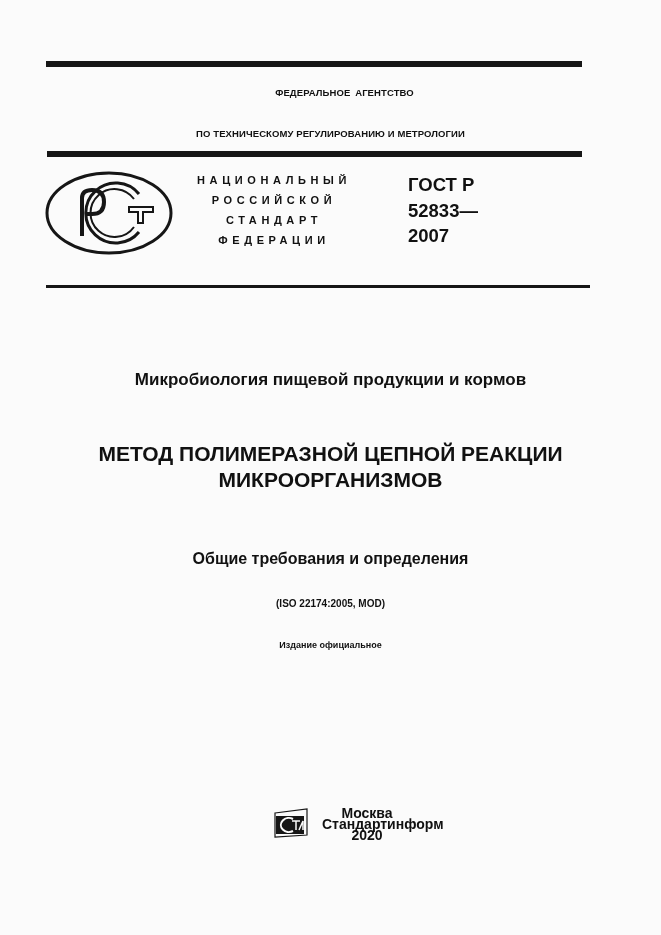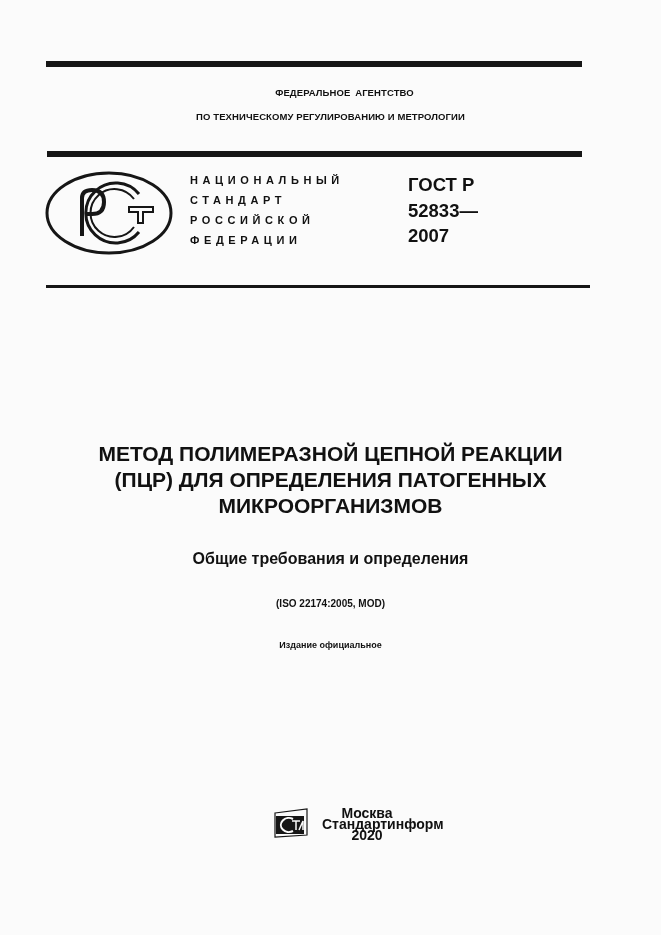--- a/index.html
+++ b/index.html
@@ -11,25 +11,25 @@
       font-family: "Liberation Sans", sans-serif;
       color: #111;
     }
     .rule { position: absolute; background: #161616; }
     #rule1 { left: 46px; top: 61px; width: 536px; height: 6px; }
     #rule2 { left: 47px; top: 151px; width: 535px; height: 6px; }
     #rule3 { left: 46px; top: 285px; width: 544px; height: 3px; }
 
     .agency { position: absolute; left: 0; width: 661px; text-align: center; font-weight: bold; font-size: 9.5px; letter-spacing: 0.1px; }
     #agency1 { top: 87px; word-spacing: 2px; padding-left: 14px; }
-    #agency2 { top: 111px; text-align: center; }
+    #agency2 { top: 128px; text-align: center; }
 
     #logo { position: absolute; left: 44px; top: 170px; width: 130px; height: 86px; }
 
-    .natstd { position: absolute; left: 190px; width: 200px; text-align: left; font-weight: bold; font-size: 11px; letter-spacing: 4.6px; line-height: 20px; }
+    .natstd { position: absolute; left: 174px; width: 200px; text-align: center; font-weight: bold; font-size: 11px; letter-spacing: 4.6px; line-height: 20px; }
     #natstd { top: 170px; }
 
     .gost { position: absolute; left: 408px; font-weight: bold; font-size: 18.5px; line-height: 25.5px; }
     #gost { top: 172px; }
 
     .center { position: absolute; left: 0; width: 661px; text-align: center; font-weight: bold; }
     #subject { top: 369px; font-size: 17px; line-height: 22px; }
     #title { top: 441px; font-size: 21px; line-height: 26px; }
     #subtitle { top: 550px; font-size: 16px; }
     #iso { top: 598px; font-size: 10px; }
@@ -58,39 +58,39 @@
   <path d="M38 66 L38 28 Q38 20 48 20 Q60 20 60 32 Q60 44 48 44 L42 44" fill="none" stroke="#161616" stroke-width="4"></path>
 
   <rect x="84" y="36" width="26" height="7" fill="#161616"></rect>
   <rect x="93" y="36" width="7" height="18" fill="#161616"></rect>
   <rect x="86" y="38" width="22" height="3" fill="#fbfbfb"></rect>
   <rect x="95" y="38" width="3" height="14" fill="#fbfbfb"></rect>
 </svg>
 
 <div class="natstd" id="natstd">
   <span class="line">НАЦИОНАЛЬНЫЙ</span>
+  <span class="line">РОССИЙСКОЙ</span>
   <span class="line">СТАНДАРТ</span>
-  <span class="line">РОССИЙСКОЙ</span>
   <span class="line">ФЕДЕРАЦИИ</span>
 </div>
 
 <div class="gost" id="gost">
   <span class="line">ГОСТ Р</span>
   <span class="line">52833—</span>
   <span class="line">2007</span>
 </div>
 
 <div class="rule" id="rule3"></div>
 
 <div class="center" id="subject">
+  <span class="line">Микробиология пищевой продукции и кормов</span>
 </div>
 
 <div class="center" id="title">
   <span class="line">МЕТОД ПОЛИМЕРАЗНОЙ ЦЕПНОЙ РЕАКЦИИ</span>
-  <span class="line">(ПЦР) ДЛЯ ОПРЕДЕЛЕНИЯ ПАТОГЕННЫХ</span>
   <span class="line">МИКРООРГАНИЗМОВ</span>
 </div>
 
 <div class="center" id="subtitle">Общие требования и определения</div>
 <div class="center" id="iso">(ISO 22174:2005, MOD)</div>
 <div class="center" id="edition">Издание официальное</div>
 
 <svg id="publogo" viewBox="0 0 36 30">
   <path d="M2 5 L34 1 L34 27 L2 29 Z" fill="none" stroke="#161616" stroke-width="1.2"></path>
   <rect x="3" y="8" width="28" height="18" fill="#161616"></rect>

